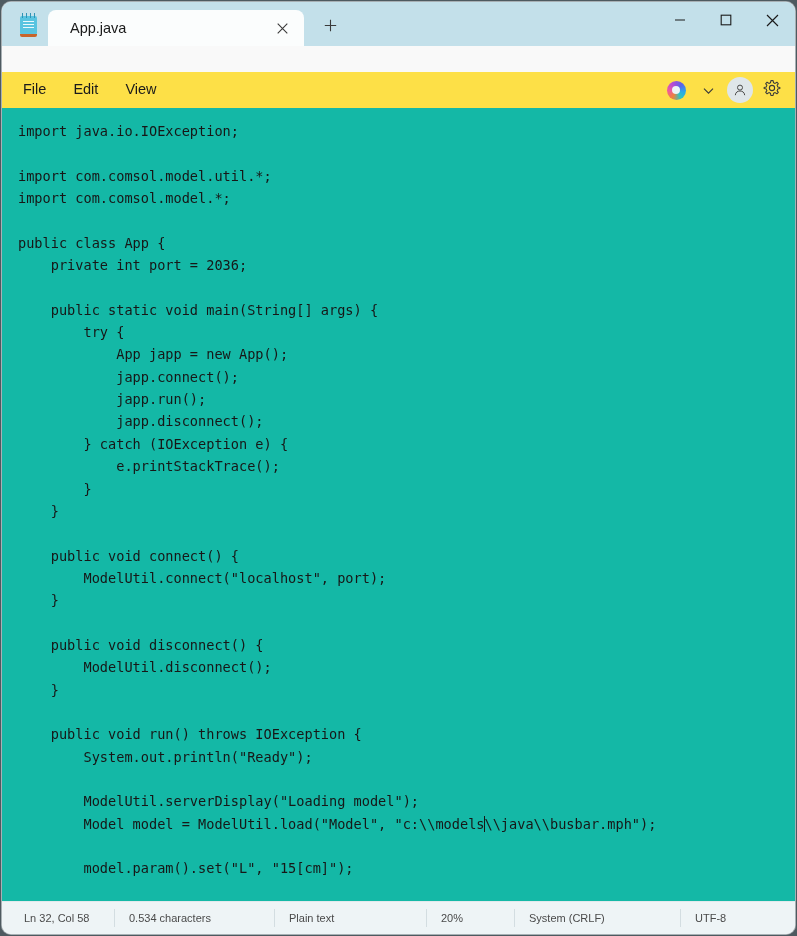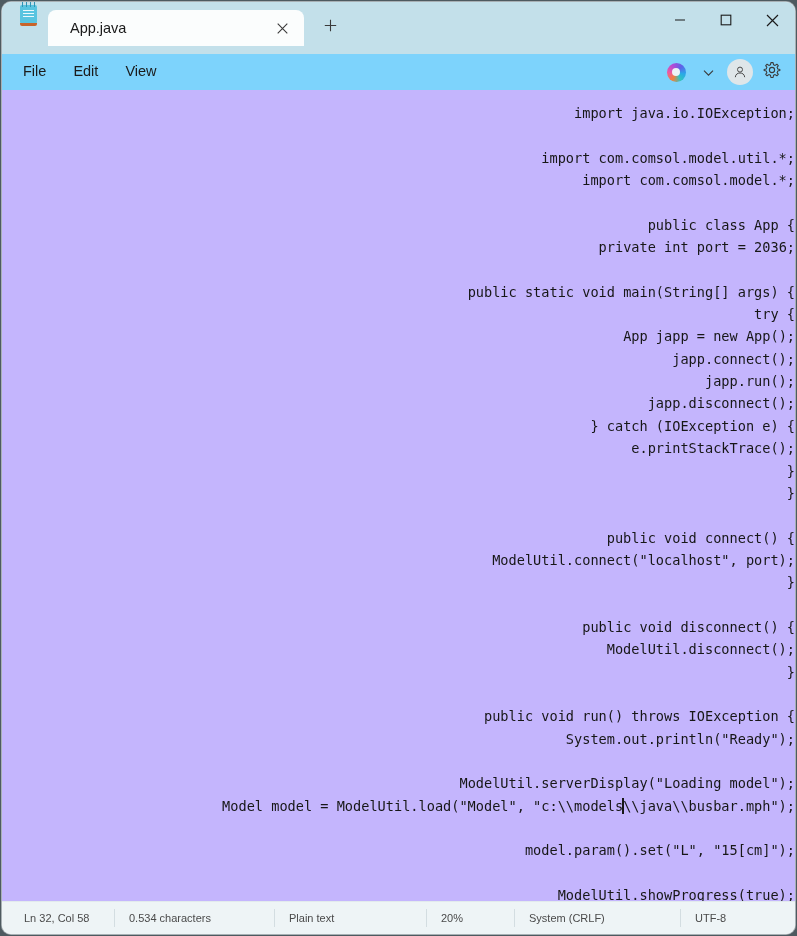--- a/index.html
+++ b/index.html
@@ -25,24 +25,24 @@
     background: #f9f9f9;
     border-radius: 9px;
     box-shadow: 0 0 0 1px #a8b0b4;
     overflow: hidden;
     display: flex;
     flex-direction: column;
   }
 
   
   .titlebar {
-    height: 52px;
+    height: 44px;
     background: #c3e0ea;
     display: flex;
-    align-items: flex-start;
+    align-items: flex-end;
     position: relative;
     flex: none;
   }
   .app-icon {
     width: 22px;
     height: 24px;
     margin: 0 8px 9px 16px;
     position: relative;
     flex: none;
   }
@@ -132,25 +132,26 @@
     width: 46px;
     height: 36px;
     display: flex;
     align-items: center;
     justify-content: center;
   }
 
   
   .menubar {
     height: 36px;
-    background: #7dd3fc;
-    display: flex;
-    align-items: center;
-    position: relative;
-    flex: none;
+    background: #fde047;
+    display: flex;
+    align-items: center;
+    position: relative;
+    flex: none;
+    margin-top: 26px;
   }
   .menu-item {
     font-size: 14.5px;
     color: #1b1b1b;
     padding: 5px 11px;
     margin-left: 5px;
     border-radius: 4px;
     line-height: 1.2;
   }
   .menu-item:first-of-type { margin-left: 10px; }
@@ -197,26 +198,25 @@
     border-radius: 50%;
     background: #dfe6e9;
     display: flex;
     align-items: center;
     justify-content: center;
   }
 
   
   .editor {
     flex: 1;
-    background: #c4b5fd;
+    background: #14b8a6;
     position: relative;
     overflow: hidden;
     padding: 12px 0 0 16px;
     box-sizing: border-box;
-    text-align: right;
   }
   .code {
     font-family: "DejaVu Sans Mono", "Liberation Mono", monospace;
     font-size: 13.6px;
     line-height: 22.35px;
     color: #171717;
     white-space: pre;
     margin: 0;
     letter-spacing: 0px;
     position: relative;

